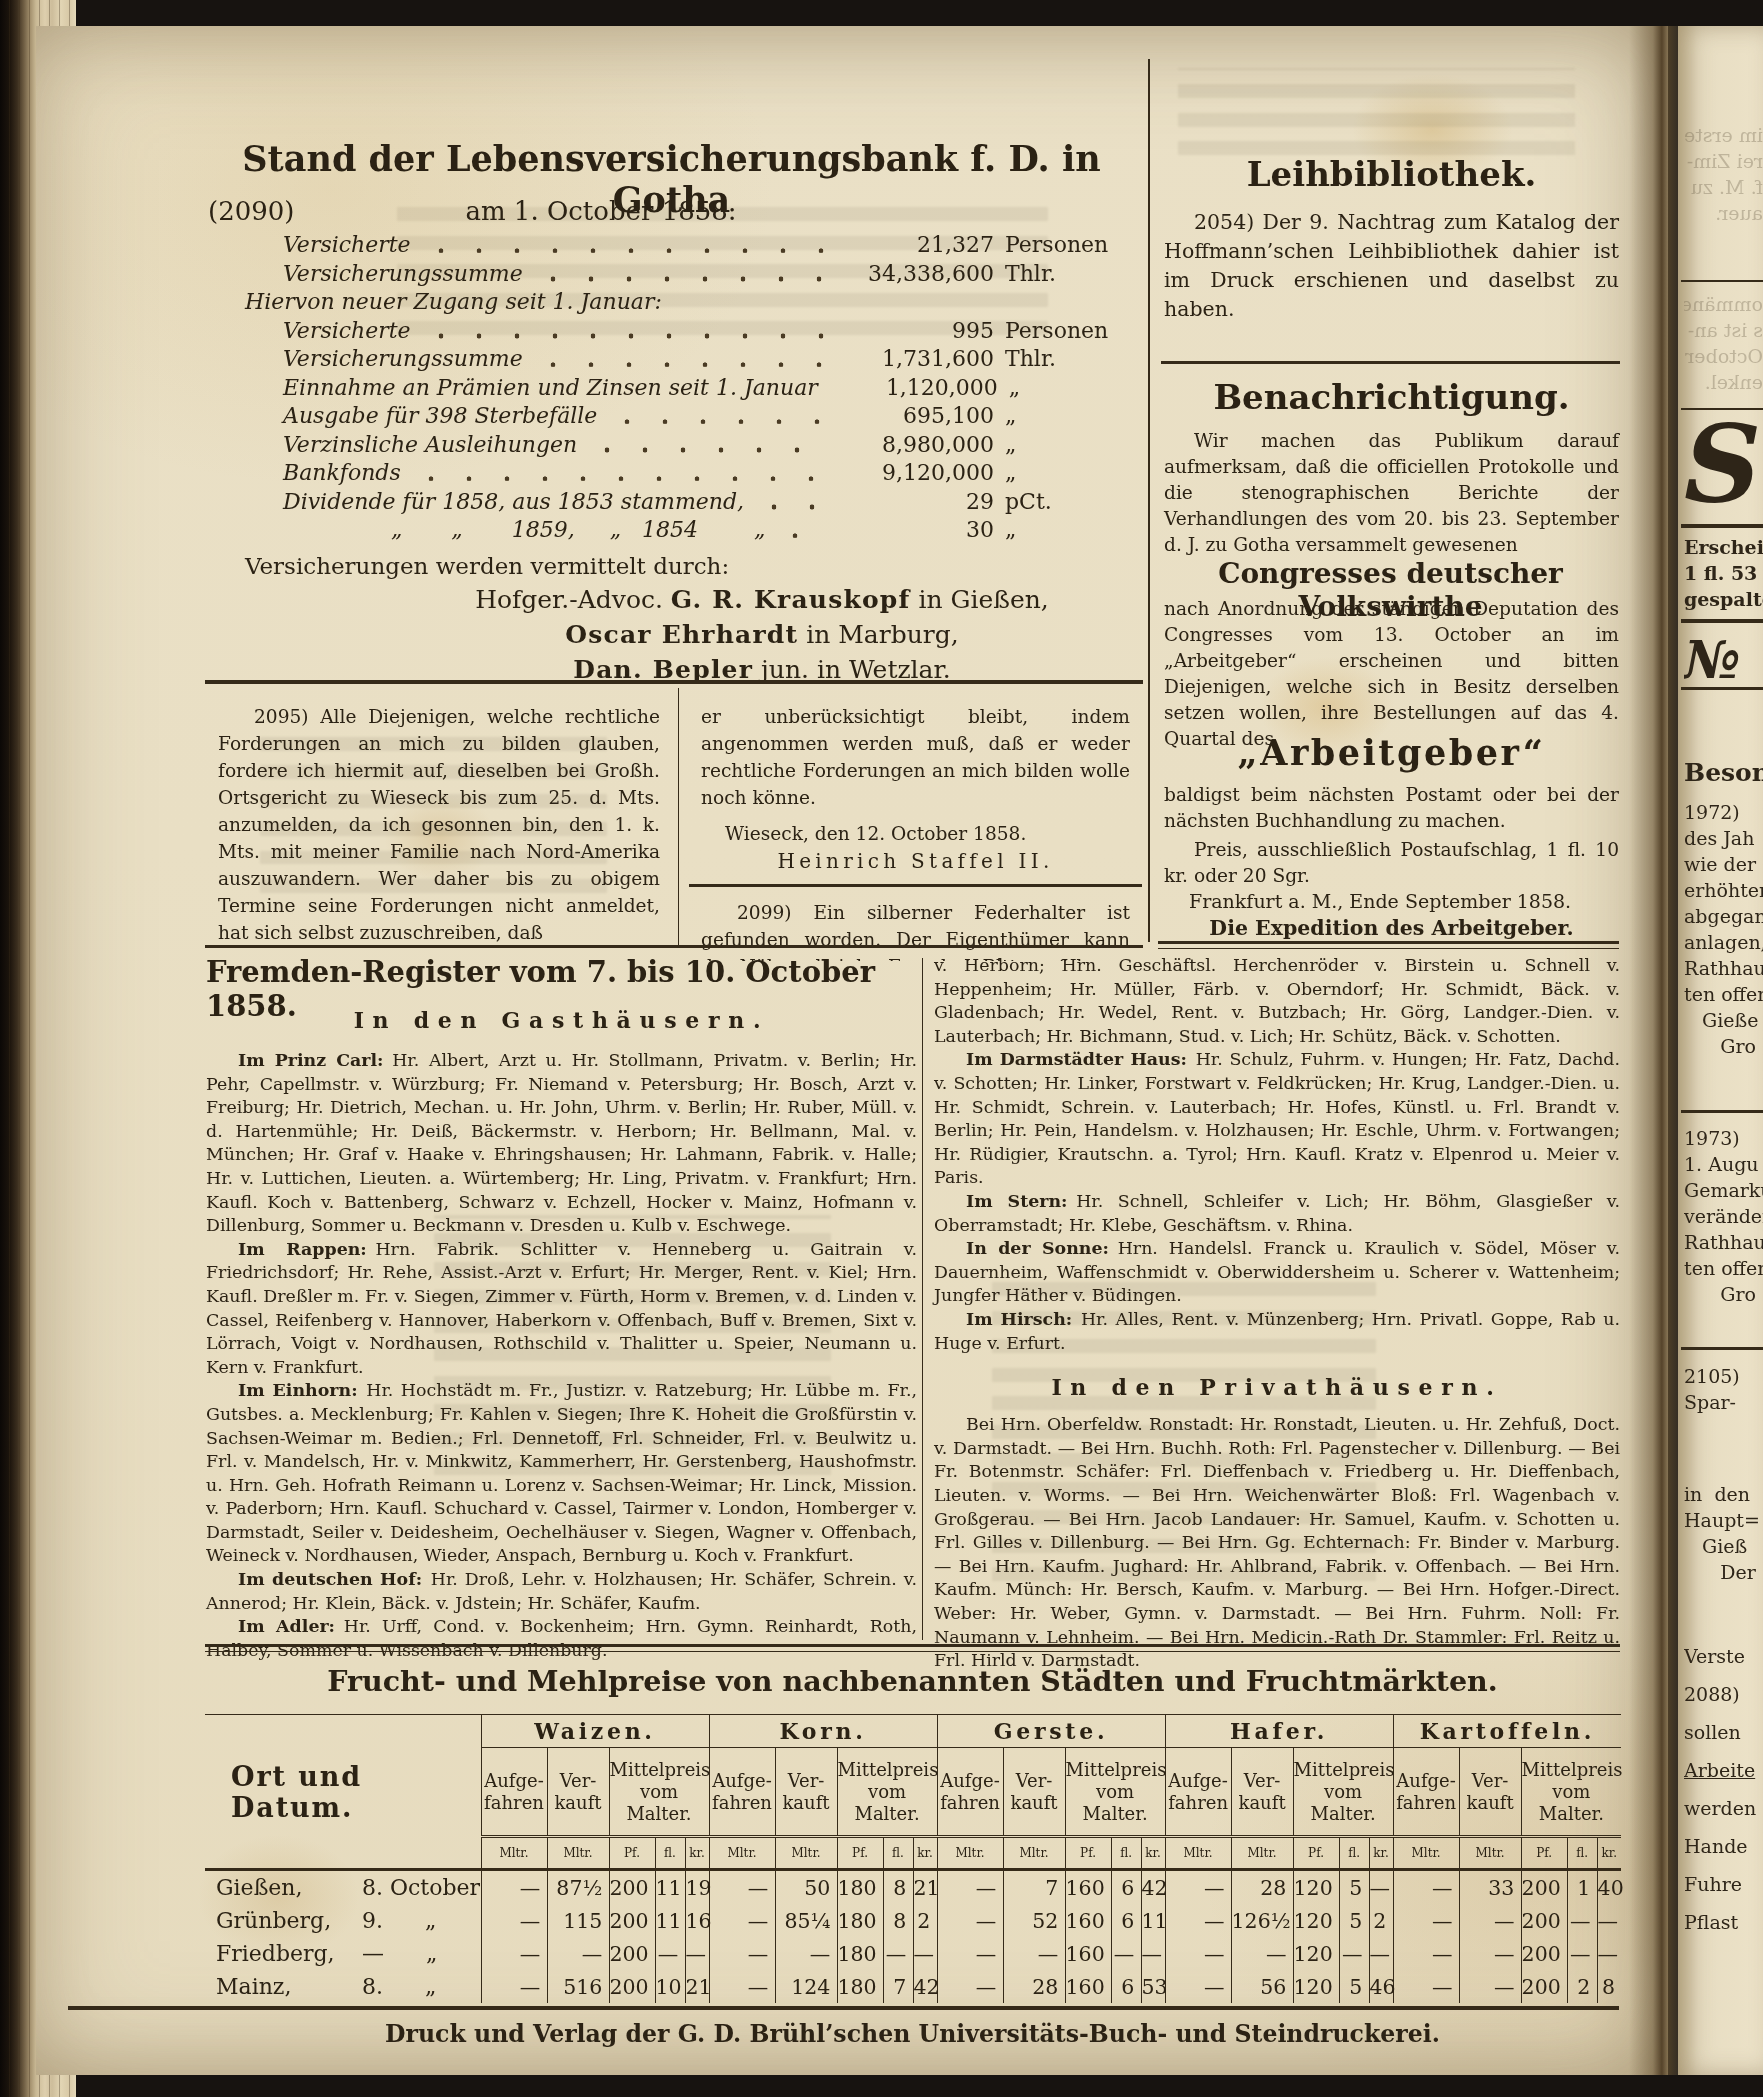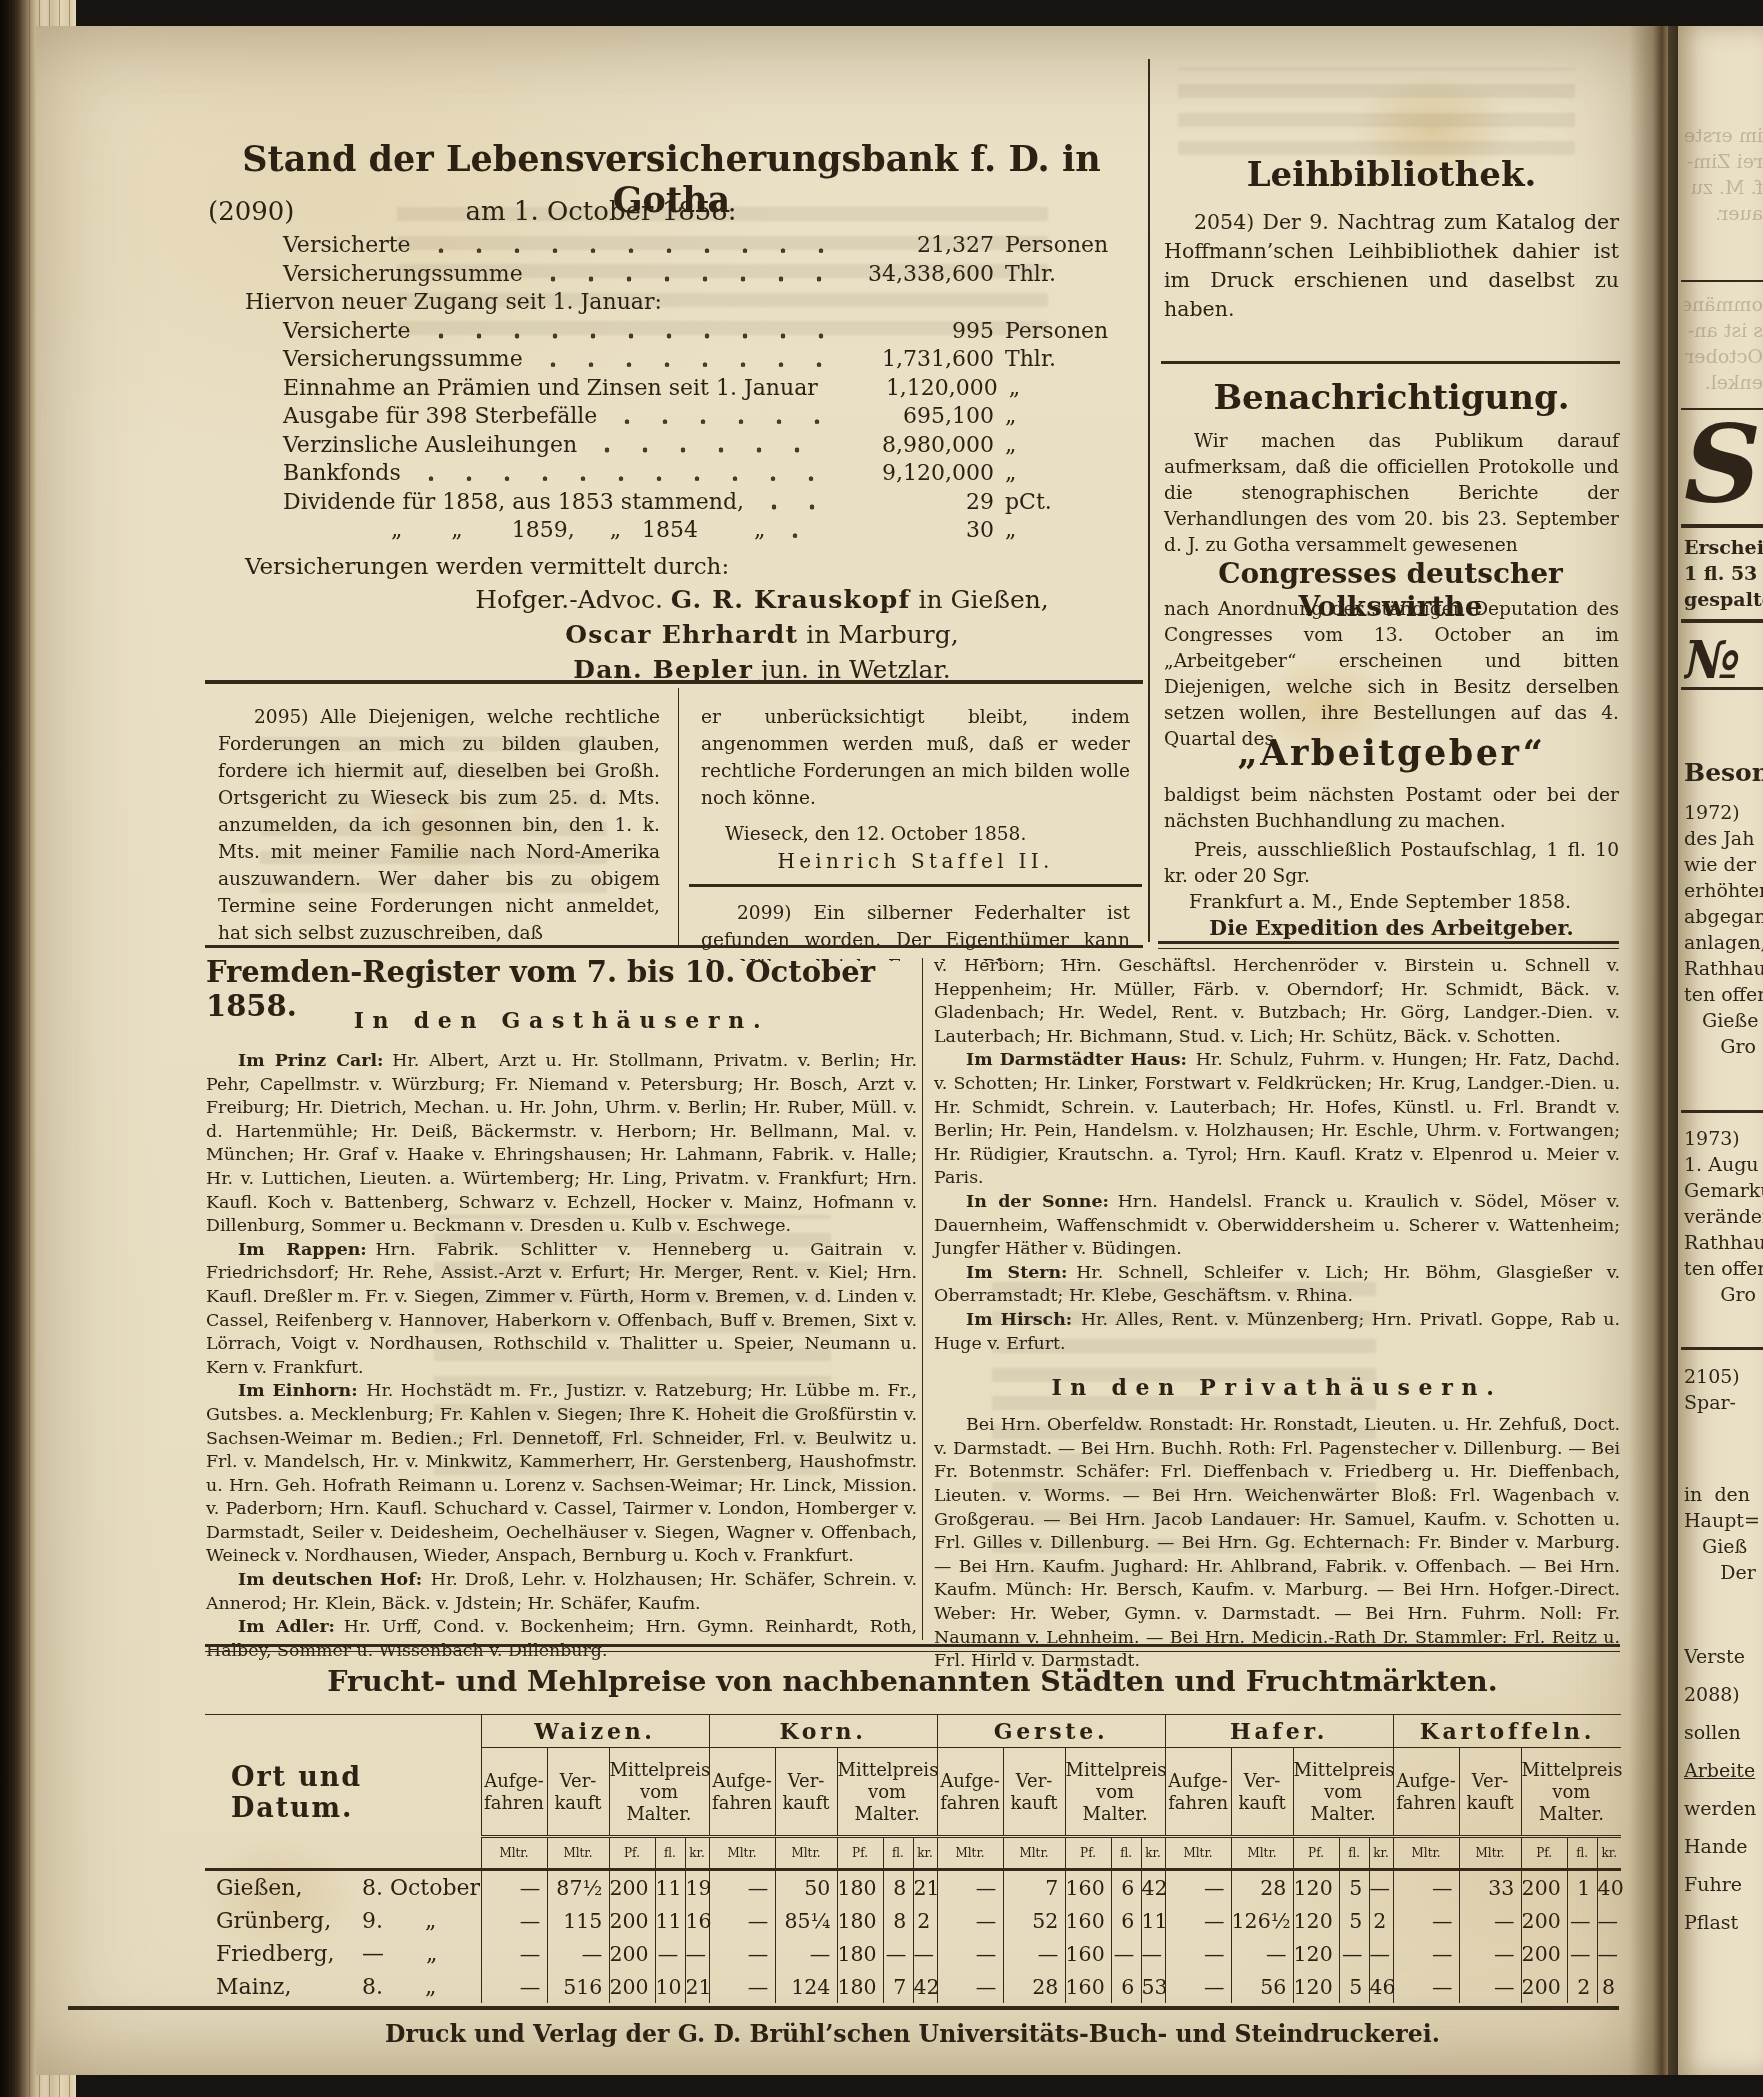--- a/index.html
+++ b/index.html
@@ -53,21 +53,21 @@
   .vrule{position:absolute;width:1.9px;background:var(--rule);}
   .hrule{position:absolute;background:var(--rule);}
   .dbl-rule{position:absolute;height:4.3px;border-top:3.1px solid var(--rule);border-bottom:1.2px solid var(--rule);background:transparent;}
   
   .gotha-title{font-size:35px;font-weight:bold;letter-spacing:0px;}
   .gotha-sub{font-size:26px;}
   .fin{font-size:22px;line-height:28.5px;}
   .fin-row{display:flex;align-items:baseline;}
   .fin-ind1{padding-left:38px;}
   .fin-ind2{padding-left:146px;}
-  .fin-label{white-space:pre;}
+  .fin-label{white-space:pre;font-style:italic;}
   .fin-leader{flex:1;height:5.6px;align-self:flex-end;margin:0 11px 6.2px 11px;
     background-image:radial-gradient(circle,#4a3b24 2.2px,transparent 2.6px);
     background-size:38px 5.6px;background-repeat:repeat-x;background-position:0 100%;}
   .fin-head .fin-leader{background:none;}
   .fin-value{min-width:158px;text-align:right;white-space:pre;}
   .fin-unit{width:133px;padding-left:11px;white-space:pre;}
   .broker-line{font-size:23px;}
   .agent-line{font-size:25px;line-height:35px;text-align:center;}
   .agent-line b{letter-spacing:1.2px;}
   
@@ -277,23 +277,23 @@
     </div>
 
   <div class="vrule" style="left:922px;top:958px;height:682px;width:1.2px;"></div>
 
   <div class="blk" style="left:934px;top:954px;width:686px;">
     <p class="reg-p reg-cont">v. Herborn; Hrn. Geschäftsl. Herchenröder v. Birstein u. Schnell v. Heppenheim; Hr. Müller, Färb. v. Oberndorf; Hr. Schmidt, Bäck. v. Gladenbach; Hr. Wedel, Rent. v. Butzbach; Hr. Görg, Landger.-Dien. v. Lauterbach; Hr. Bichmann, Stud. v. Lich; Hr. Schütz, Bäck. v. Schotten.</p>
     <div>
 
         <p class="reg-p"><b class="reg-lead">Im Darmstädter Haus:</b><span>Hr. Schulz, Fuhrm. v. Hungen; Hr. Fatz, Dachd. v. Schotten; Hr. Linker, Forstwart v. Feldkrücken; Hr. Krug, Landger.-Dien. u. Hr. Schmidt, Schrein. v. Lauterbach; Hr. Hofes, Künstl. u. Frl. Brandt v. Berlin; Hr. Pein, Handelsm. v. Holzhausen; Hr. Eschle, Uhrm. v. Fortwangen; Hr. Rüdigier, Krautschn. a. Tyrol; Hrn. Kaufl. Kratz v. Elpenrod u. Meier v. Paris.</span></p>
 
+        <p class="reg-p"><b class="reg-lead">Im Stern:</b><span>Hr. Schnell, Schleifer v. Lich; Hr. Böhm, Glasgießer v. Oberramstadt; Hr. Klebe, Geschäftsm. v. Rhina.</span></p>
+
         <p class="reg-p"><b class="reg-lead">In der Sonne:</b><span>Hrn. Handelsl. Franck u. Kraulich v. Södel, Möser v. Dauernheim, Waffenschmidt v. Oberwiddersheim u. Scherer v. Wattenheim; Jungfer Häther v. Büdingen.</span></p>
-
-        <p class="reg-p"><b class="reg-lead">Im Stern:</b><span>Hr. Schnell, Schleifer v. Lich; Hr. Böhm, Glasgießer v. Oberramstadt; Hr. Klebe, Geschäftsm. v. Rhina.</span></p>
 
         <p class="reg-p"><b class="reg-lead">Im Hirsch:</b><span>Hr. Alles, Rent. v. Münzenberg; Hrn. Privatl. Goppe, Rab u. Huge v. Erfurt.</span></p>
       </div>
     <div class="c reg-sub" style="margin:18.6px 0 13.6px 0;">In den Privathäusern.</div>
     <p class="reg-p">Bei Hrn. Oberfeldw. Ronstadt: Hr. Ronstadt, Lieuten. u. Hr. Zehfuß, Doct. v. Darmstadt. — Bei Hrn. Buchh. Roth: Frl. Pagenstecher v. Dillenburg. — Bei Fr. Botenmstr. Schäfer: Frl. Dieffenbach v. Friedberg u. Hr. Dieffenbach, Lieuten. v. Worms. — Bei Hrn. Weichenwärter Bloß: Frl. Wagenbach v. Großgerau. — Bei Hrn. Jacob Landauer: Hr. Samuel, Kaufm. v. Schotten u. Frl. Gilles v. Dillenburg. — Bei Hrn. Gg. Echternach: Fr. Binder v. Marburg. — Bei Hrn. Kaufm. Jughard: Hr. Ahlbrand, Fabrik. v. Offenbach. — Bei Hrn. Kaufm. Münch: Hr. Bersch, Kaufm. v. Marburg. — Bei Hrn. Hofger.-Direct. Weber: Hr. Weber, Gymn. v. Darmstadt. — Bei Hrn. Fuhrm. Noll: Fr. Naumann v. Lehnheim. — Bei Hrn. Medicin.-Rath Dr. Stammler: Frl. Reitz u. Frl. Hirld v. Darmstadt.</p>
   </div>
 
   <div class="dbl-rule" style="left:205px;top:1644px;width:1415px;"></div>
   <div class="blk c mkt-title" style="left:205px;top:1664px;width:1415px;">Frucht- und Mehlpreise von nachbenannten Städten und Fruchtmärkten.</div>
 

